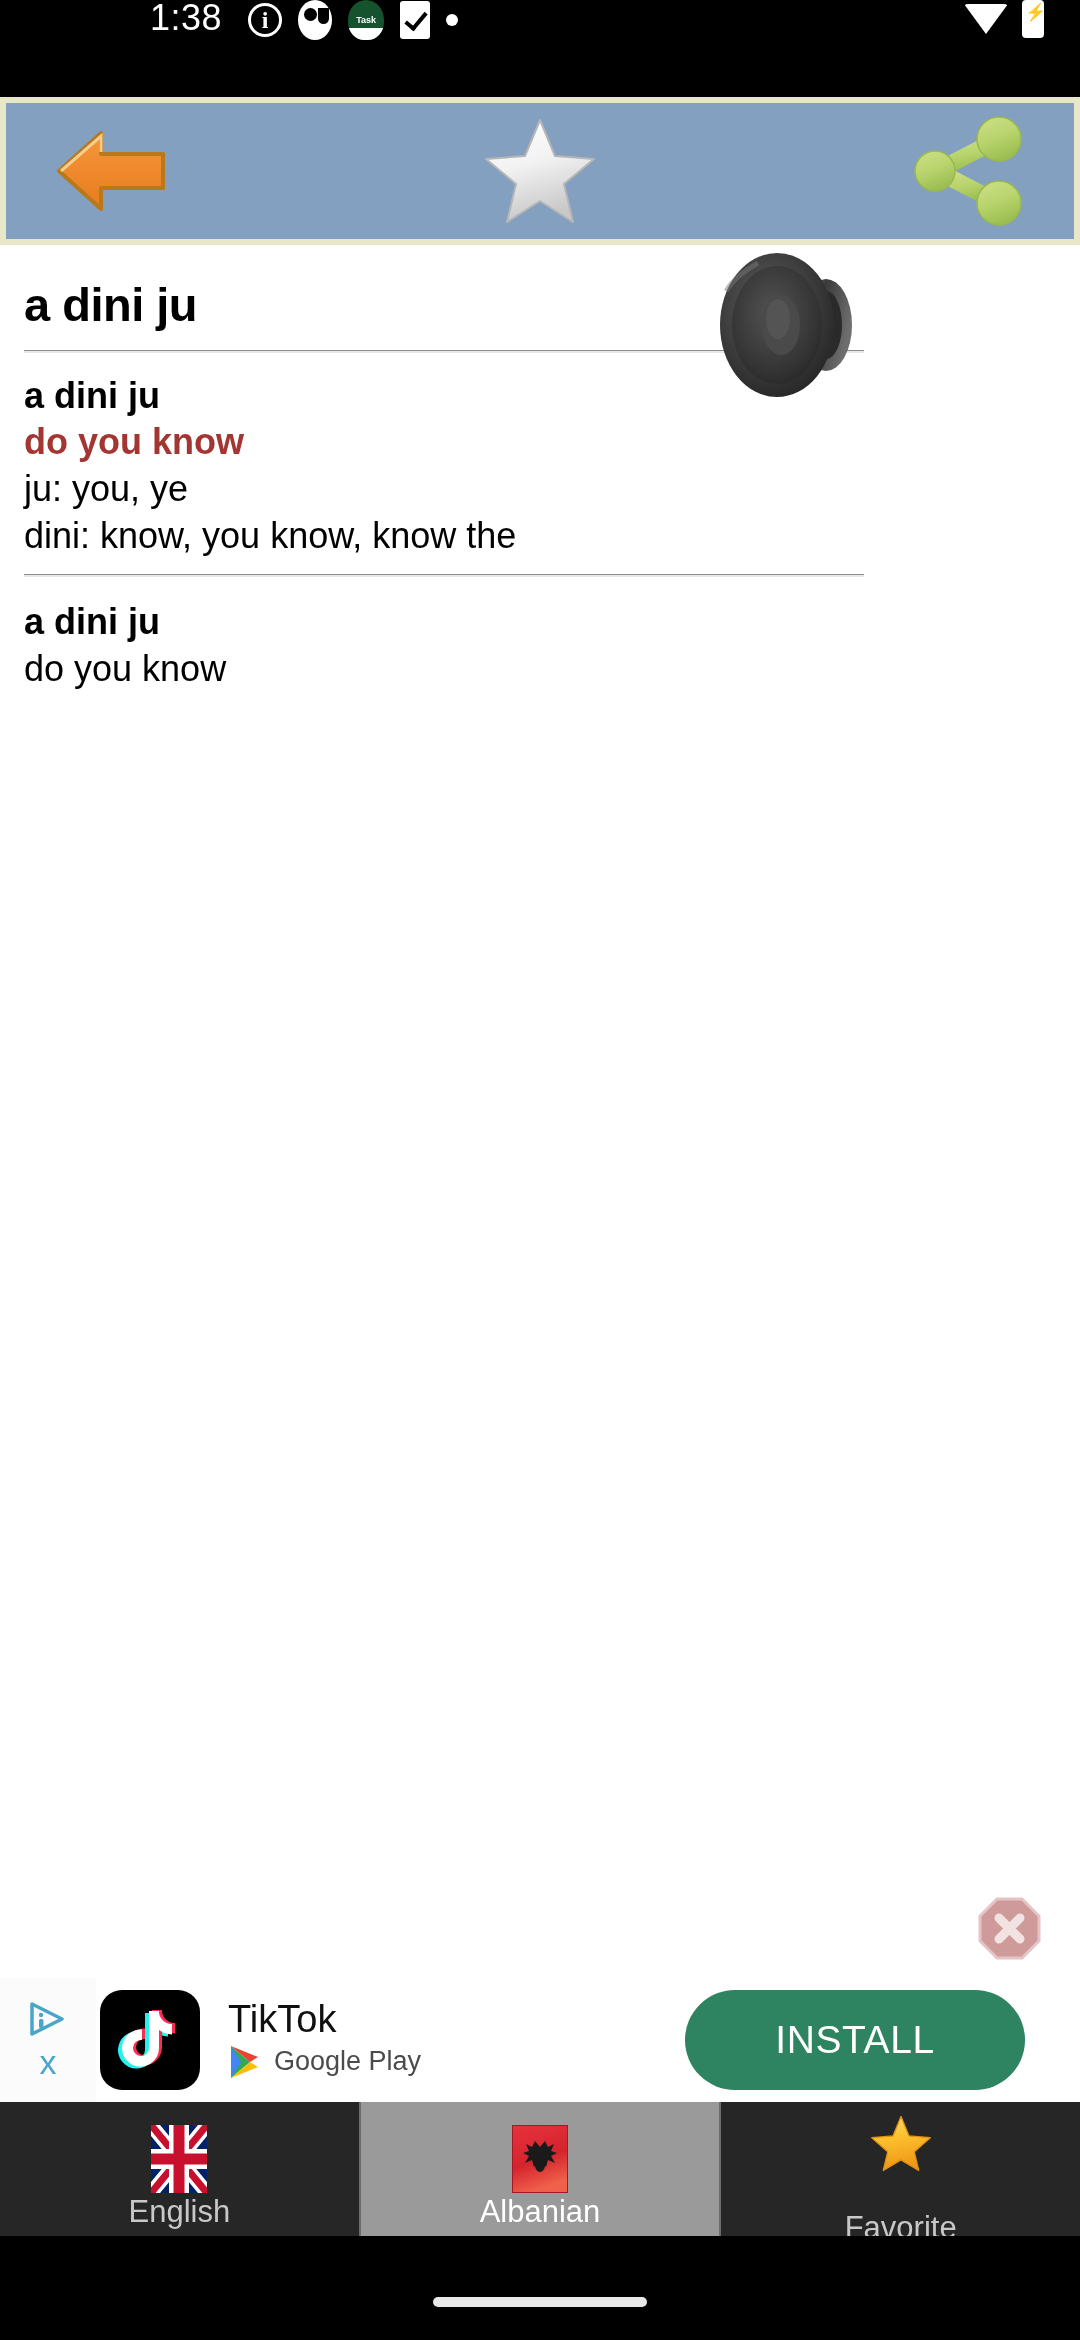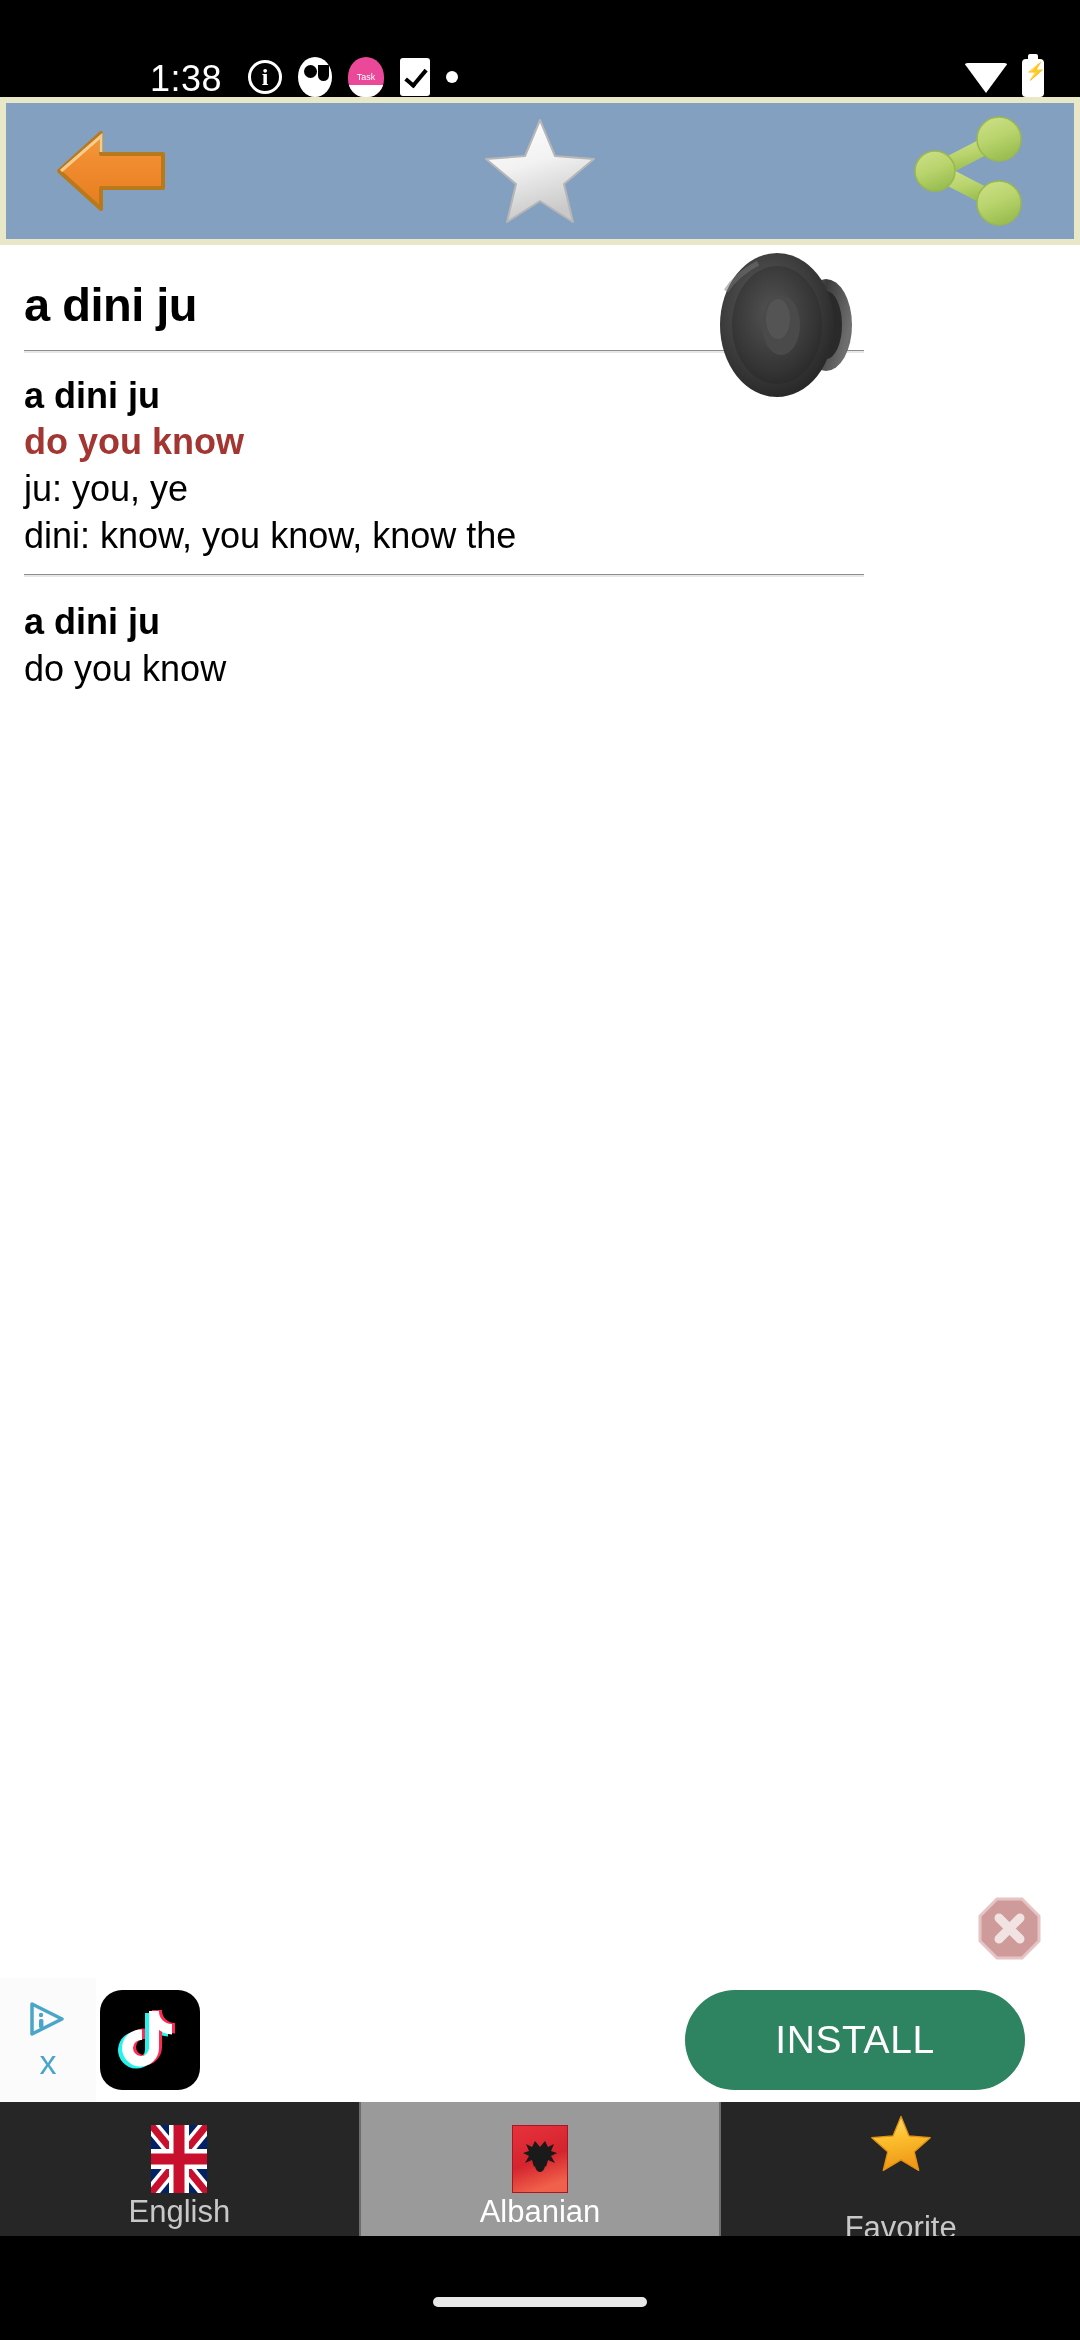--- a/index.html
+++ b/index.html
@@ -9,21 +9,21 @@
     background:#ffffff;
     overflow:hidden;
     position:relative;
   }
 
   
   .statusbar {
     position:absolute; top:0; left:0;
     width:1080px; height:97px;
     background:#000000;
-    display:flex; align-items:flex-end;
+    display:flex; align-items:flex-start;
   }
   .sb-time {
     color:#ffffff; font-size:36px; font-weight:400;
     margin-left:150px; letter-spacing:0.5px;
     line-height:1;
   }
   .sb-icons-left { display:flex; align-items:center; gap:16px; margin-left:26px; }
   .sb-icons-right { margin-left:auto; margin-right:36px; display:flex; align-items:center; gap:14px; }
 
   .ic-info {
@@ -42,24 +42,24 @@
     content:""; position:absolute; width:13px; height:13px;
     background:#000000; border-radius:50%;
     top:8px; left:6px;
   }
   .ic-blob::before {
     content:""; position:absolute; width:11px; height:16px;
     background:#000000; border-radius:0 0 6px 6px;
     top:8px; left:20px;
   }
   .ic-teal {
-    width:36px; height:40px; background:#ec4899;
+    width:36px; height:40px; background:#14532d;
     border-radius:50% 50% 45% 45%;
     position:relative; overflow:hidden;
-    display:flex; align-items:center; justify-content:center;
+    display:flex; align-items:center; justify-content:center;font-weight:bold;
   }
   .ic-teal span { color:#ffffff; font-size:9px; line-height:1; }
   .ic-teal::after {
     content:""; position:absolute; bottom:0; left:0; right:0;
     height:12px; background:#ffffff;
   }
   .ic-check {
     width:30px; height:38px; background:#ffffff;
     border-radius:3px; position:relative;
   }
@@ -385,20 +385,35 @@
   </div>
 
   <div class="ad-icon">
     <svg width="74" height="74" viewBox="0 0 74 74">
       <path d="M46 8 h-10 v37 a8 8 0 1 1 -7 -7.9 v-10.5 a18.5 18.5 0 1 0 17 18.4 V27 a21 21 0 0 0 13 4.4 V21 a12.5 12.5 0 0 1 -13 -13 Z" fill="#25f4ee" transform="translate(-4,2)"></path>
       <path d="M46 8 h-10 v37 a8 8 0 1 1 -7 -7.9 v-10.5 a18.5 18.5 0 1 0 17 18.4 V27 a21 21 0 0 0 13 4.4 V21 a12.5 12.5 0 0 1 -13 -13 Z" fill="#fe2c55" transform="translate(3,-1)"></path>
       <path d="M46 8 h-10 v37 a8 8 0 1 1 -7 -7.9 v-10.5 a18.5 18.5 0 1 0 17 18.4 V27 a21 21 0 0 0 13 4.4 V21 a12.5 12.5 0 0 1 -13 -13 Z" fill="#ffffff"></path>
     </svg>
   </div>
 
+  <div class="ad-text">
+    <div class="ad-title">TikTok</div>
+    <div class="ad-sub">
+      <div class="gp-logo">
+        <svg width="34" height="36" viewBox="0 0 34 36">
+          <path d="M3 2 L22 18 L3 34 Z" fill="#34a853"></path>
+          <path d="M3 2 L22 18 L3 34 Z" fill="#4285f4" opacity="0.0"></path>
+          <path d="M3 2 L3 34 L13 18 Z" fill="#4285f4"></path>
+          <path d="M3 34 L22 18 L30 23 Z" fill="#fbbc04"></path>
+          <path d="M3 2 L22 18 L30 13 Z" fill="#ea4335"></path>
+        </svg>
+      </div>
+      <div class="ad-store">Google Play</div>
+    </div>
+  </div>
 
   <div class="ad-install">INSTALL</div>
 </div>
 
 <div class="bottomnav">
 
   <div class="nav-item">
     <div class="nav-icon">
       <svg width="56" height="68" viewBox="0 0 56 68">
         <rect x="0" y="0" width="56" height="68" fill="#012169"></rect>

